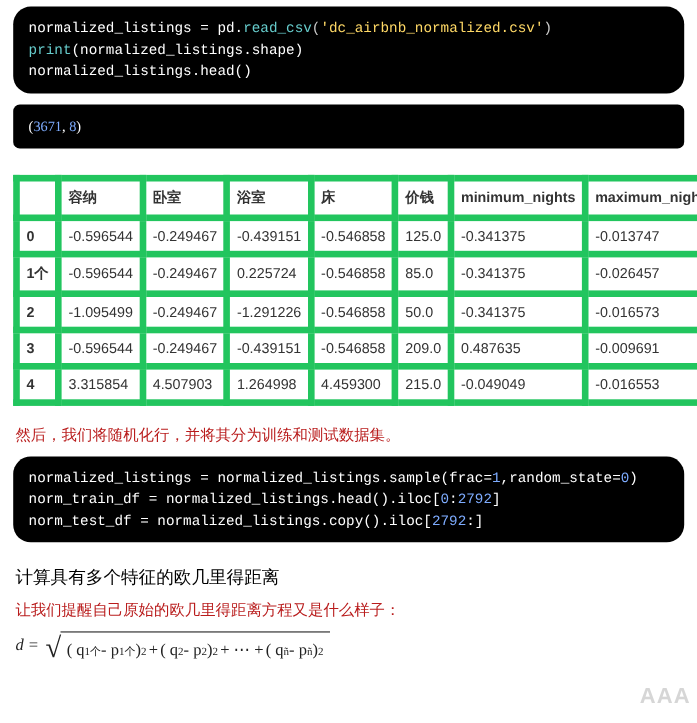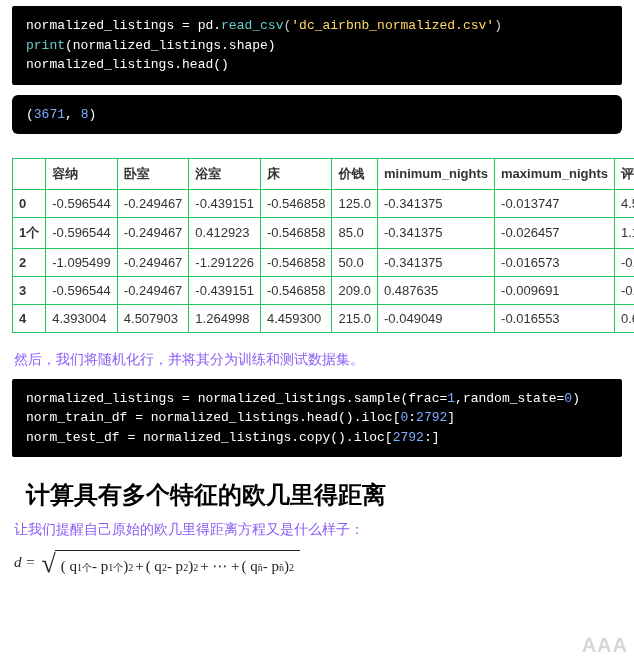--- a/index.html
+++ b/index.html
@@ -9,72 +9,72 @@
     background: #ffffff;
     color: #333;
     width: 634px;
   }
   .code-block {
     background: #000000;
     color: #ffffff;
     font-family: Consolas, Monaco, "Courier New", monospace;
     font-size: 13px;
     line-height: 1.5;
-    border-radius: 2px;
+    border-radius: 16px;
     padding: 10px 14px;
     margin: 6px 12px 10px 12px;
     white-space: pre;
     overflow: auto;
   }
   .tok-str { color: #ffd966; }
   .tok-fn  { color: #66cccc; }
   .tok-num { color: #7eacff; }
   .tok-id  { color: #ffffff; }
   .tok-punct { color: #cccccc; }
   .output-block {
     background: #000000;
     color: #ffffff;
-    font-family: Liberation Mono, monospace;
+    font-family: Liberation Serif, serif;
     font-size: 13px;
     border-radius: 6px;
     padding: 12px 14px;
     margin: 6px 12px 24px 12px;
   }
   .output-block .paren { color: #ffffff; }
   .output-block .num   { color: #7eacff; }
   table.dataframe {
     border-collapse: collapse;
     font-size: 13px;
     margin: 0 12px 18px 12px;
     width: auto;
   }
   table.dataframe th, table.dataframe td {
-    border: 1px solid #22c55e;
+    border: 6px solid #22c55e;
     padding: 6px 6px;
     text-align: left;
     white-space: nowrap;
     font-family: Arial, sans-serif;
   }
   table.dataframe th {
     font-weight: bold;
     background: #ffffff;
   }
   table.dataframe td.idx, table.dataframe th.idx {
     font-weight: bold;
     text-align: left;
   }
   p.narrative {
     font-size: 14px;
     margin: 10px 14px 10px 14px;
-    color: #8b5cf6;
+    color: #b91c1c;
   }
   h2.section {
-    font-size: 24px;
-    font-weight: 700;
-    margin: 22px 14px 8px 26px;
+    font-size: 16px;
+    font-weight: 400;
+    margin: 22px 14px 8px 14px;
     color: #000;
   }
   .formula {
     font-family: "Times New Roman", Georgia, serif;
     font-size: 15px;
     margin: 4px 14px 14px 14px;
     display: flex;
     align-items: center;
     color: #222;
   }
@@ -97,21 +97,21 @@
     margin: 0 2px;
   }
   .formula sub {
     font-size: 10px;
     line-height: 1;
   }
   .formula sup { font-size: 10px; }
   .watermark {
     position: fixed;
     right: 6px;
-    bottom: 0;
+    bottom: 12px;
     font-size: 20px;
     font-weight: 700;
     color: rgba(180,180,180,0.55);
     letter-spacing: 1px;
     font-family: Arial, sans-serif;
     pointer-events: none;
   }
 </style>
 </head>
 <body>
@@ -145,21 +145,21 @@
         <td>-0.546858</td>
         <td>125.0</td>
         <td>-0.341375</td>
         <td>-0.013747</td>
         <td>4.579650</td>
       </tr>
       <tr>
         <td class="idx">1个</td>
         <td>-0.596544</td>
         <td>-0.249467</td>
-        <td>0.412923</td>
+        <td>0.225724</td>
         <td>-0.546858</td>
         <td>85.0</td>
         <td>-0.341375</td>
         <td>-0.026457</td>
         <td>1.159275</td>
       </tr>
       <tr>
         <td class="idx">2</td>
         <td>-1.095499</td>
         <td>-0.249467</td>
@@ -176,21 +176,21 @@
         <td>-0.249467</td>
         <td>-0.439151</td>
         <td>-0.546858</td>
         <td>209.0</td>
         <td>0.487635</td>
         <td>-0.009691</td>
         <td>-0.448301</td>
       </tr>
       <tr>
         <td class="idx">4</td>
-        <td>4.393004</td>
+        <td>3.315854</td>
         <td>4.507903</td>
         <td>1.264998</td>
         <td>4.459300</td>
         <td>215.0</td>
         <td>-0.049049</td>
         <td>-0.016553</td>
         <td>0.646219</td>
       </tr>
     </tbody>
 </table>

